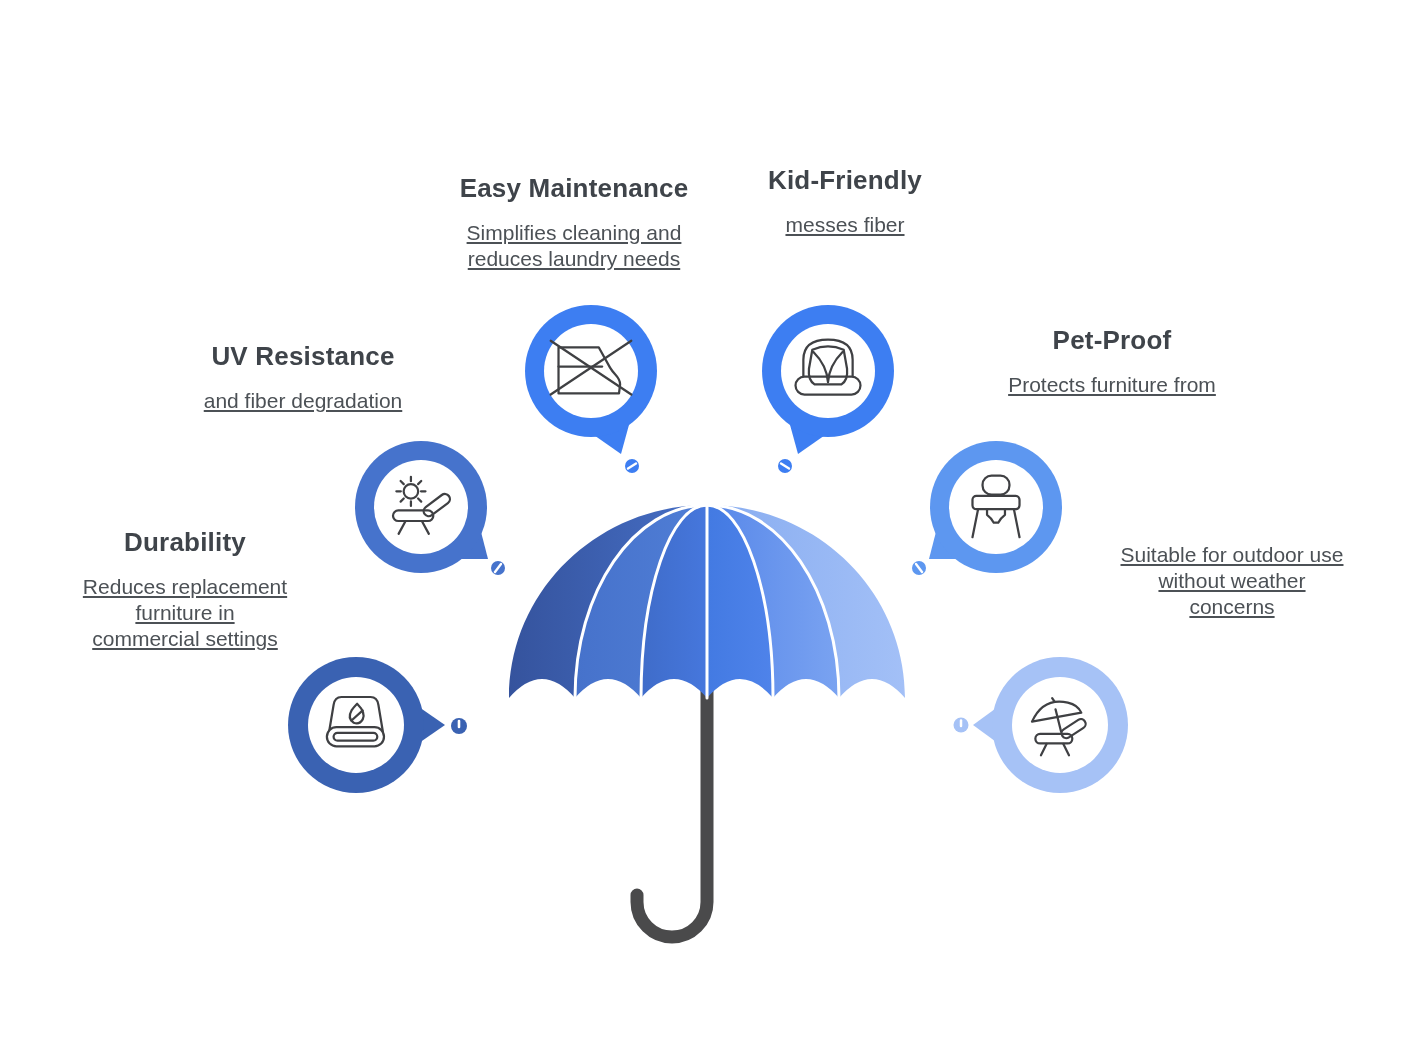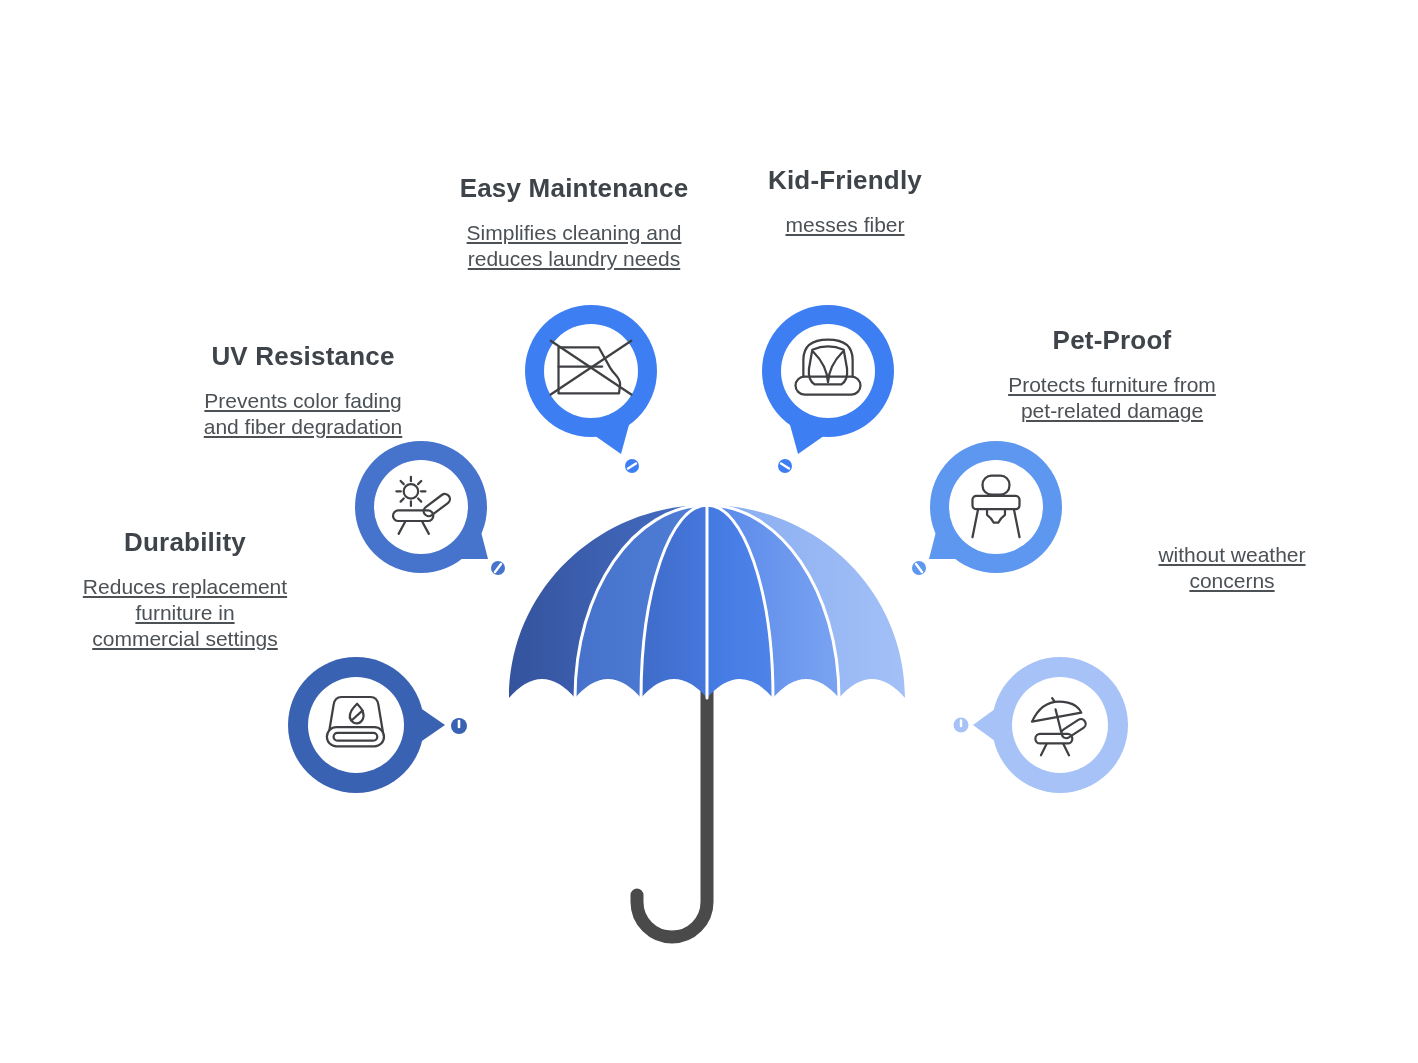--- a/index.html
+++ b/index.html
@@ -178,42 +178,41 @@
   <div class="feature" style="left:715px;top:164px;width:260px;">
     <div class="feature-title">Kid-Friendly</div>
     <div class="feature-desc">
       <div>messes fiber</div>
     </div>
   </div>
 
   <div class="feature" style="left:173px;top:340px;width:260px;">
     <div class="feature-title">UV Resistance</div>
     <div class="feature-desc">
-      <div>Prevents color fading</div>
       <div>and fiber degradation</div>
     </div>
   </div>
 
   <div class="feature" style="left:982px;top:324px;width:260px;">
     <div class="feature-title">Pet-Proof</div>
     <div class="feature-desc">
       <div>Protects furniture from</div>
-      <div>pet-related damage</div>
     </div>
   </div>
 
   <div class="feature" style="left:55px;top:526px;width:260px;">
     <div class="feature-title">Durability</div>
     <div class="feature-desc">
       <div>Reduces replacement</div>
       <div>furniture in</div>
       <div>commercial settings</div>
     </div>
   </div>
 
   <div class="feature" style="left:1102px;top:526px;width:260px;">
     <div class="feature-desc">
+      <div>Suitable for outdoor use</div>
       <div>without weather</div>
       <div>concerns</div>
     </div>
   </div>
 
 </div>
 
 </body></html>

